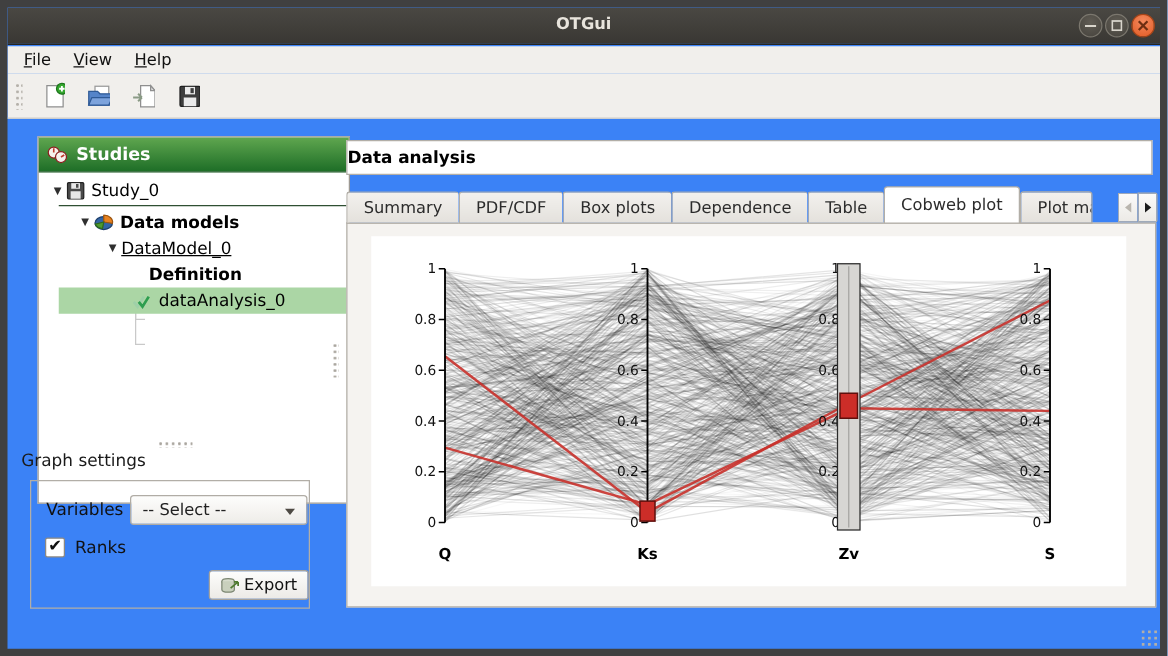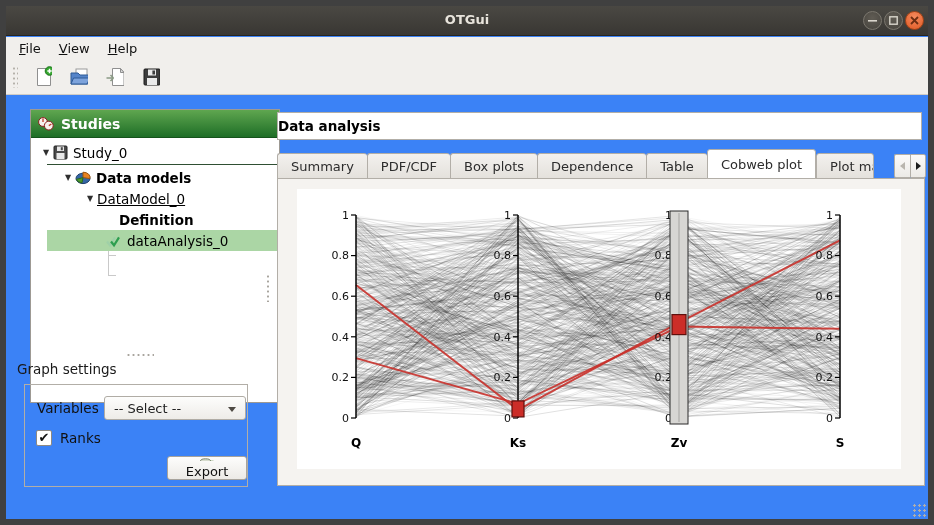--- a/index.html
+++ b/index.html
@@ -62,21 +62,21 @@
     padding-left:9px;font-size:13px;color:#222;cursor:pointer;}
   .dd-arrow{position:absolute;right:9px;top:10px;width:0;height:0;
     border-left:4px solid transparent;border-right:4px solid transparent;border-top:5px solid #4e4a44;}
   .checkbox{position:absolute;left:11px;top:45px;width:16px;height:16px;background:#fff;
     border:1px solid #8d8983;border-radius:2px;cursor:pointer;font-size:13px;line-height:14px;
     text-align:center;color:#111;font-weight:bold;}
   .checkbox.checked::after{content:"\2714";}
   .ranks-label{position:absolute;left:35px;top:45px;font-size:13.5px;color:#111;}
   .export-btn{position:absolute;left:142px;top:71px;width:80px;height:24px;border:1px solid #a7a39c;
     border-radius:3px;background:linear-gradient(#fdfdfc,#eceae6);display:flex;align-items:center;
-    justify-content:center;gap:3px;font-size:13px;color:#111;cursor:pointer;flex-direction:column;}
+    justify-content:center;gap:3px;font-size:13px;color:#111;cursor:pointer;}
   
   .main-title{position:absolute;left:271px;top:106px;width:645px;height:28px;background:#fff;
     border:1px solid #b2aea7;display:flex;align-items:center;padding-left:0;
     font-weight:bold;font-size:13.5px;color:#000;}
   .tabbar{position:absolute;left:271px;top:143px;height:30px;display:flex;align-items:flex-end;z-index:2;}
   .tab{height:26px;line-height:25px;padding:0 13px;font-size:13px;color:#2c2c2c;
     background:linear-gradient(#f3f1ee,#e4e1dc);border:1px solid #b2aea7;border-right:none;
     border-radius:3px 3px 0 0;cursor:pointer;white-space:nowrap;}
   .tab:last-of-type{border-right:1px solid #b2aea7;}
   .tab.active{height:30px;line-height:29px;background:#fff;position:relative;z-index:3;

